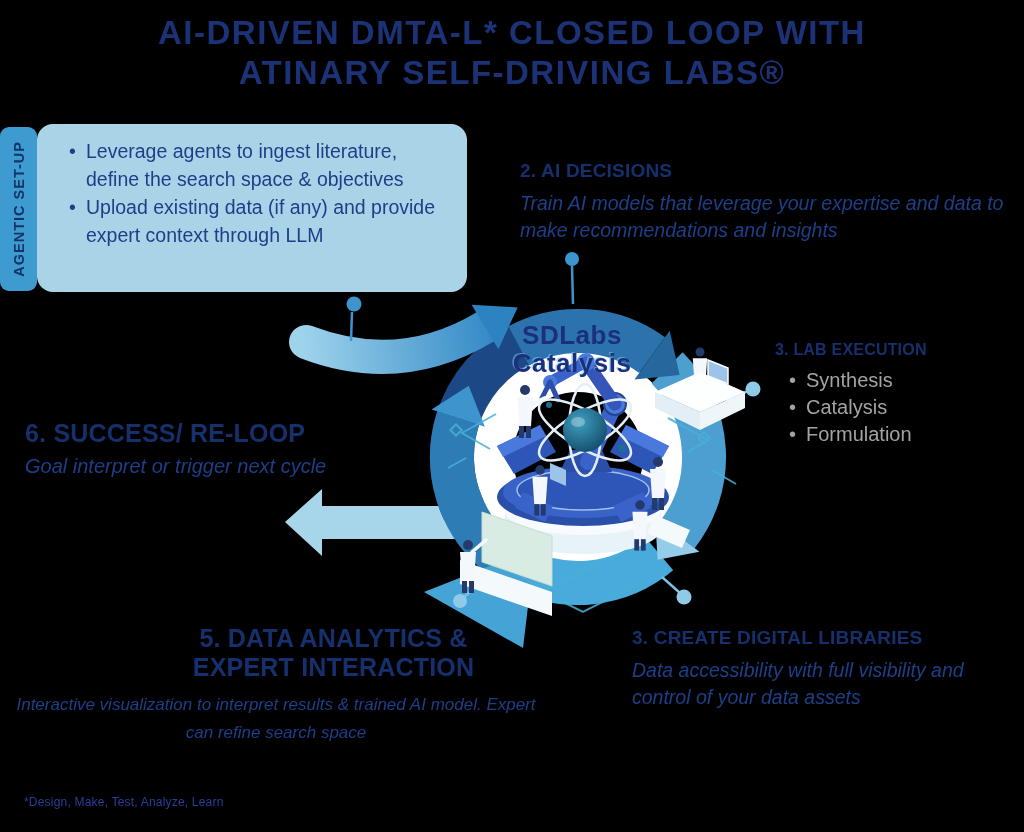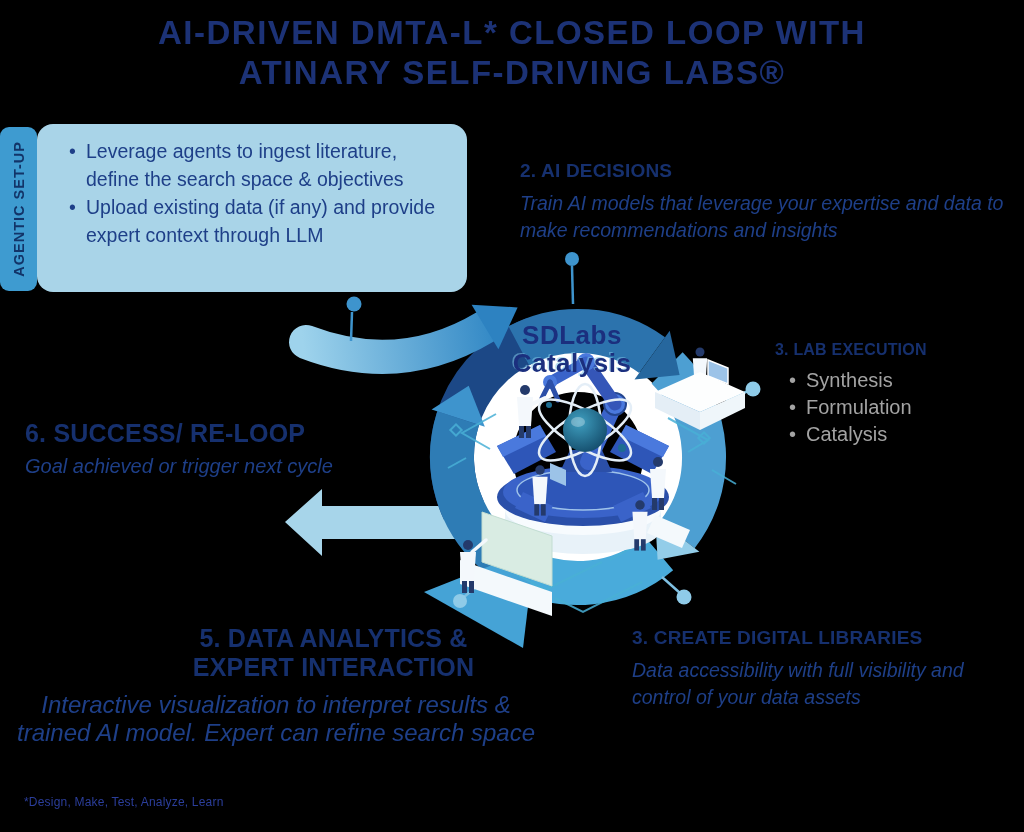--- a/index.html
+++ b/index.html
@@ -33,21 +33,21 @@
   .sec li{font-size:20px;line-height:27px;color:#a3a3a3;}
   .s2{left:520px;top:157px;width:505px;}
   .s3{left:775px;top:336px;width:249px;}
   .s3 h2{font-size:16px;}
   .s3 ul{margin-top:4px;}
   .s6{left:25px;top:420px;width:360px;text-align:left;}
   .s6 h2{font-size:25px;}
   .s6 p{white-space:nowrap;font-size:20px;}
   .s5{left:6px;top:624px;width:540px;text-align:center;}
   .s5 h2{font-size:25px;line-height:29px;padding-left:115px;}
-  .s5 p{margin-top:9px;font-size:24px;line-height:28px;}
+  .s5 p{margin-top:9px;font-size:17px;line-height:28px;}
   .s4{left:632px;top:624px;width:392px;}
   .s4 p{width:370px;}
   
   .foot{left:24px;top:795px;font-size:12px;font-weight:normal;color:#2b3e9b;letter-spacing:.2px;z-index:2;}
   
   .sdlabs{left:472px;top:321px;width:200px;text-align:center;z-index:3;
     color:#1b2f7e;font-weight:bold;font-size:26px;line-height:28px;letter-spacing:.5px;}
   .sdlabs .ghost{text-shadow:-1.5px -1.5px 0 rgba(127,196,230,.55);}
   svg.scene{position:absolute;left:0;top:0;z-index:1;}
 </style>
@@ -204,28 +204,28 @@
 
 <div class="abs sec s2">
   <h2>2. AI DECISIONS</h2>
   <p>Train AI models that leverage your expertise and data to make recommendations and insights</p>
 </div>
 
 <div class="abs sec s3">
   <h2>3. LAB EXECUTION</h2>
   <ul class="blt">
     <li>Synthesis</li>
+    <li>Catalysis</li>
     <li>Formulation</li>
-    <li>Catalysis</li>
   </ul>
 </div>
 
 <div class="abs sec s6">
   <h2>6. SUCCESS/ RE-LOOP</h2>
-  <p>Goal achieved or trigger next cycle</p>
+  <p>Goal interpret or trigger next cycle</p>
 </div>
 
 <div class="abs sec s5">
   <h2>
     <div>5. DATA ANALYTICS &amp;</div>
     <div>EXPERT INTERACTION</div>
   </h2>
   <p>Interactive visualization to interpret results &amp; trained AI model. Expert can refine search space</p>
 </div>
 

